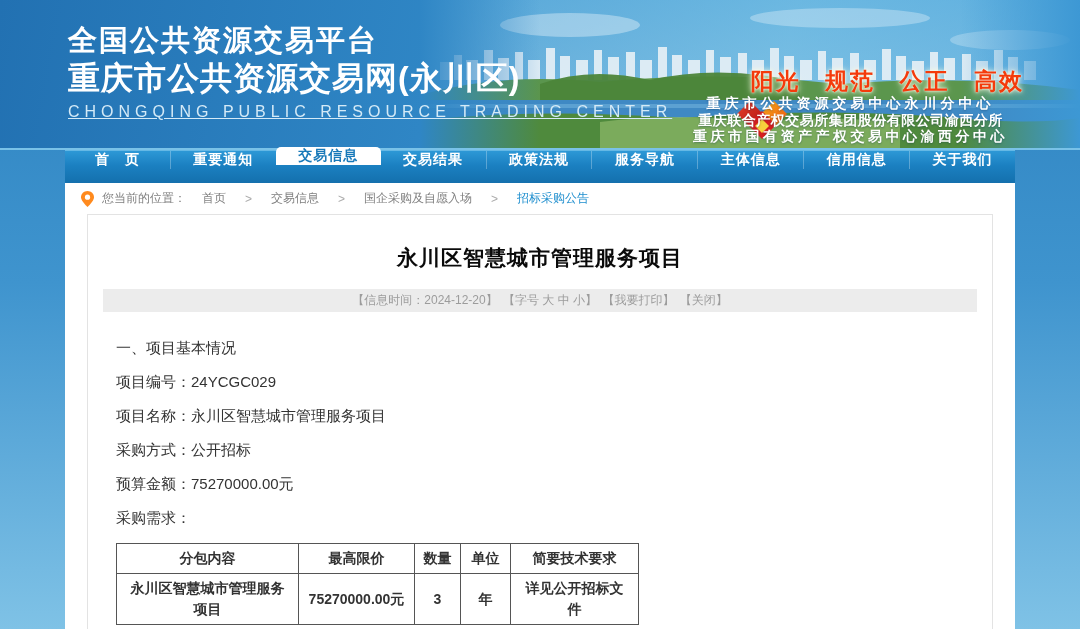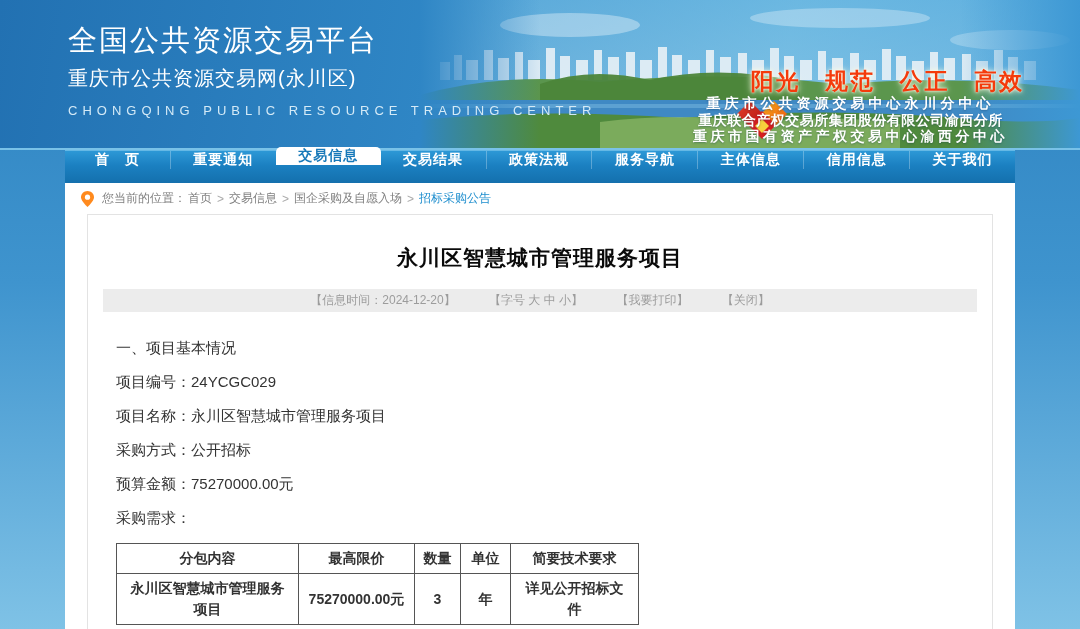--- a/index.html
+++ b/index.html
@@ -10,23 +10,23 @@
   }
 
   
   .banner {
     position:relative; width:1080px; height:150px; overflow:hidden;
     background:linear-gradient(100deg,#2271b2 0%,#2f86c5 40%,#57aad9 72%,#3d98d4 100%);
     border-bottom:2px solid #79c2e8;
   }
   .banner-scene { position:absolute; left:420px; top:0; width:660px; height:150px; }
   .banner-titles { position:absolute; left:68px; top:22px; color:#fff; }
-  .banner-title-cn1 { font-size:29px; font-weight:normal; letter-spacing:2px; line-height:36px; }
-  .banner-title-cn2 { font-size:20px; font-weight:normal; letter-spacing:1px; line-height:40px; }
-  .banner-title-en  { font-size:13px; letter-spacing:5px; color:#d4eaf7; margin-top:5px; }
+  .banner-title-cn1 { font-size:29px; font-weight:bold; letter-spacing:2px; line-height:36px; }
+  .banner-title-cn2 { font-size:32px; font-weight:bold; letter-spacing:1px; line-height:40px; }
+  .banner-title-en  { font-size:16px; letter-spacing:5px; color:#d4eaf7; margin-top:5px;text-decoration:underline; }
   .slogans { position:absolute; right:56px; top:66px; white-space:nowrap; }
   .slogans span {
     font-size:23px; font-weight:bold; color:#f43b0b; margin-left:20px; letter-spacing:2px;
     text-shadow:0 0 2px #fff,0 0 5px rgba(255,255,210,.95),0 0 8px rgba(255,255,255,.7);
   }
   .org-block { position:absolute; right:72px; top:95px; color:#fff; font-weight:bold;
     font-size:14px; line-height:16.5px; text-align:center; text-shadow:0 1px 2px rgba(0,40,80,.35); }
   .org-block div:nth-child(1){ letter-spacing:4px; }
   .org-block div:nth-child(2){ letter-spacing:.5px; }
   .org-block div:nth-child(3){ letter-spacing:3.5px; }
@@ -52,35 +52,35 @@
     margin-top:-4px; border-left:none; z-index:2;
   }
   .nav-item.active + .nav-item { border-left:none; }
 
   
   .white-area { background:#fff; min-height:446px; padding-bottom:6px; }
 
   
   .breadcrumb { height:31px; display:flex; align-items:center; padding:0 14px; font-size:12px; color:#808080; }
   .pin-icon { width:13px; height:16px; margin:0 8px 0 2px; flex:0 0 auto; }
-  .crumb { color:#808080; cursor:pointer; margin:0 2px; }
+  .crumb { color:#808080; cursor:pointer; margin:0 16px; }
   .crumb.current { color:#1e8ece; }
   .crumb-sep { color:#aaa; margin:0 3px; }
 
   
   .inner-box { margin:0 22px; border:1px solid #e3e3e3; background:#fff; padding-bottom:28px; }
   .article-title {
     text-align:center; font-family:"Liberation Serif","DejaVu Serif",serif;
     font-size:21px; font-weight:bold; color:#0a0a0a; padding:29px 10px 0; letter-spacing:1px;
   }
   .meta-bar {
     margin:17px 15px 0; background:#ececec; height:23px; line-height:23px;
     text-align:center; font-size:12px; color:#9c9c9c;
   }
-  .meta-bar span { margin:0 15px; }
+  .meta-bar span { margin:0 1px; }
   .meta-bar .clickable { cursor:pointer; }
 
   .article-body { padding:27px 28px 0; font-size:15px; color:#333; }
   .article-body p { margin:0 0 17px; line-height:17px; }
   .section-title { font-weight:normal; }
 
   table.req-table { border-collapse:collapse; margin:3px 0 15px; }
   .req-table th, .req-table td {
     border:1px solid #555; text-align:center; vertical-align:middle;
     font-size:14px; color:#333; font-weight:bold; padding:4px 8px; line-height:21px;

